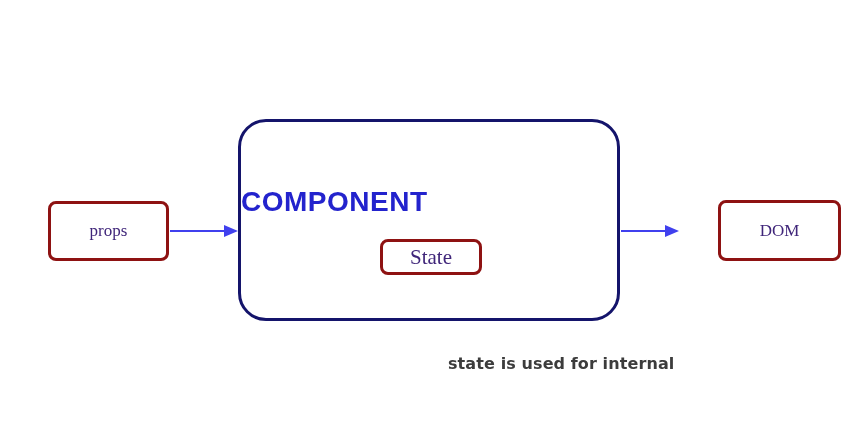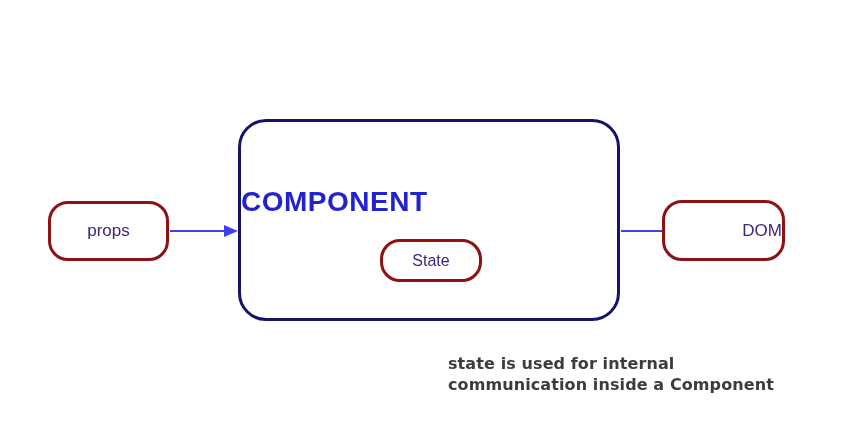--- a/index.html
+++ b/index.html
@@ -15,40 +15,41 @@
   html,body{width:850px;height:440px;background:var(--bg-white);overflow:hidden;}
   .canvas{
     position:relative;width:850px;height:440px;
     background:var(--bg-white);
     font-family:"Liberation Sans", sans-serif;
   }
   .node{
     position:absolute;
     background:var(--bg-white);
     border:3px solid var(--border-red);
-    border-radius:20px;
+    border-radius:8px;
     display:flex;align-items:center;justify-content:center;
     color:var(--label-purple);
     font-size:17px;
+    font-family:Liberation Serif, serif;
   }
   .node-props{left:48px;top:201px;width:121px;height:60px;}
-  .node-dom{left:662px;top:200px;width:123px;height:61px;justify-content:flex-end;}
+  .node-dom{left:718px;top:200px;width:123px;height:61px;}
   .component{
     position:absolute;left:238px;top:119px;width:382px;height:202px;
     background:var(--bg-white);
     border:3px solid var(--component-navy);
     border-radius:28px;
   }
   .component-title{
     position:absolute;left:0;top:64px;width:100%;
     text-align:left;
     color:var(--component-blue);
     font-size:28px;font-weight:bold;letter-spacing:0.5px;
   }
-  .node-state{left:380px;top:239px;width:102px;height:43px;font-size:16px;}
+  .node-state{left:380px;top:239px;width:102px;height:36px;font-size:21px;}
   .arrow{position:absolute;height:16px;color:var(--arrow-blue);}
   .arrow svg{display:block;}
   .arrow-left{left:170px;top:223px;width:68px;}
   .arrow-right{left:621px;top:223px;width:58px;}
   .caption{
     position:absolute;left:448px;top:353px;
     font-family:"DejaVu Sans", sans-serif;
     font-size:16px;line-height:21px;
     color:var(--caption-gray);
     letter-spacing:0.1px;
@@ -85,16 +86,15 @@
       <polygon points="44,2 58,8 44,14" fill="currentColor"></polygon>
     </svg>
   </div>
 
   <div class="node node-dom">
     <span>DOM</span>
   </div>
 
   <div class="caption">
     <div>state is used for internal</div>
-    <div>communication inside a Component</div>
   </div>
 
 </div>
 
 </body></html>

